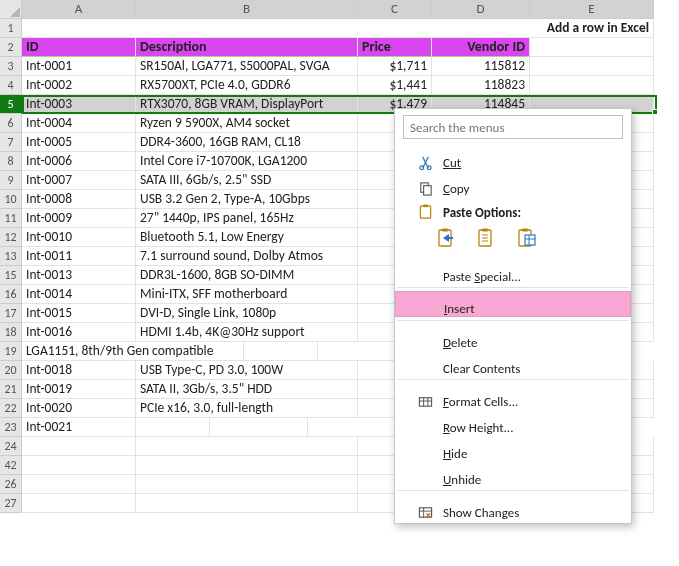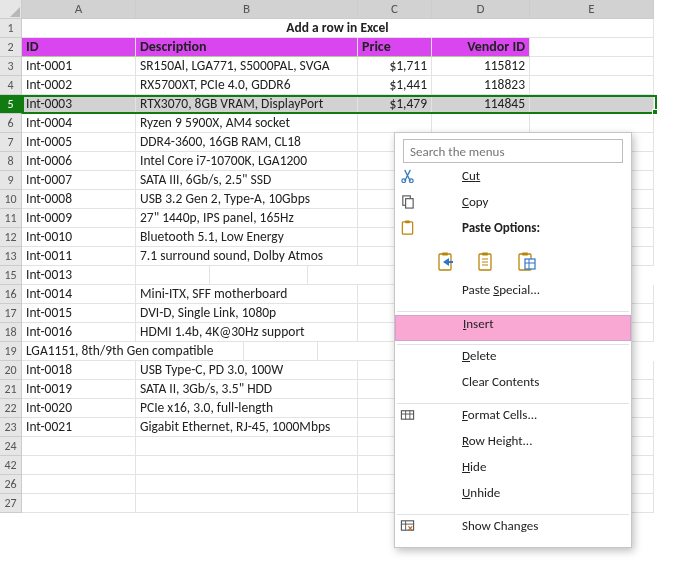--- a/index.html
+++ b/index.html
@@ -128,21 +128,21 @@
     position: absolute;
     right: -3px; bottom: -3px;
     width: 6px; height: 6px;
     background: #107c10;
     border: 1px solid #fff;
   }
   
   .ctxmenu {
     position: absolute;
     left: 394px;
-    top: 132px;
+    top: 108px;
     width: 238px;
     background: #fff;
     border: 1px solid #c6c6c6;
     box-shadow: 2px 3px 8px rgba(0,0,0,0.25);
     z-index: 20;
     font-size: 13px;
     color: #222;
     padding-bottom: 3px;
   }
   .ctxsearch {
@@ -152,24 +152,23 @@
     padding: 0 6px;
     width: calc(100% - 16px);
     font-family: inherit;
     font-size: 13px;
     color: #888;
     background: #fff;
     display: block;
   }
   .mitem {
     display: flex;
-    align-items: flex-start;
+    align-items: flex-end;
     height: 26px;
-    padding: 0 8px 0 2px;
-    gap: 37px;
+    padding: 0 8px 0 20px;
   }
   .mitem.highlight {
     border: 1px solid #d79ecf;
     background: #f9a8d4;
     height: 26px;
     margin: 0 0;
   }
   .micon {
     width: 20px;
     display: inline-flex;
@@ -208,21 +207,21 @@
     <div class="ch selected c-A">A</div>
     <div class="ch selected c-B">B</div>
     <div class="ch selected c-C">C</div>
     <div class="ch selected c-D">D</div>
     <div class="ch selected c-E">E</div>
   </div>
 
   <div class="rows" id="rows-container">
       <div class="row title-row">
         <div class="rowhead">1</div>
-        <div class="cell title-cell" style="width: 632px;">Add a row in Excel</div>
+        <div class="cell title-cell" style="width: 632px; text-align: right;">Add a row in Excel</div>
       </div>
       <div class="row">
         <div class="rowhead">2</div>
         <div class="hdrcell c-A">ID</div>
         <div class="hdrcell c-B">Description</div>
         <div class="hdrcell c-C num" style="text-align: left;">Price</div>
         <div class="hdrcell c-D num" style="">Vendor ID</div>
         <div class="cell c-E"></div>
       </div>
       <div class="row">
@@ -309,20 +308,21 @@
         <div class="rowhead">13</div>
         <div class="cell c-A">Int-0011</div>
         <div class="cell c-B">7.1 surround sound, Dolby Atmos</div>
         <div class="cell c-C num"></div>
         <div class="cell c-D num"></div>
         <div class="cell c-E"></div>
       </div>
       <div class="row">
         <div class="rowhead">15</div>
         <div class="cell c-A">Int-0013</div>
+        <div class="cell c-B">DDR3L-1600, 8GB SO-DIMM</div>
         <div class="cell c-C num"></div>
         <div class="cell c-D num"></div>
         <div class="cell c-E"></div>
       </div>
       <div class="row">
         <div class="rowhead">16</div>
         <div class="cell c-A">Int-0014</div>
         <div class="cell c-B">Mini-ITX, SFF motherboard</div>
         <div class="cell c-C num"></div>
         <div class="cell c-D num"></div>
@@ -371,21 +371,20 @@
         <div class="rowhead">22</div>
         <div class="cell c-A">Int-0020</div>
         <div class="cell c-B">PCIe x16, 3.0, full-length</div>
         <div class="cell c-C num"></div>
         <div class="cell c-D num"></div>
         <div class="cell c-E"></div>
       </div>
       <div class="row">
         <div class="rowhead">23</div>
         <div class="cell c-A">Int-0021</div>
-        <div class="cell c-B">Gigabit Ethernet, RJ-45, 1000Mbps</div>
         <div class="cell c-C num"></div>
         <div class="cell c-D num"></div>
         <div class="cell c-E"></div>
       </div>
       <div class="row">
         <div class="rowhead">24</div>
         <div class="cell c-A"></div>
         <div class="cell c-B"></div>
         <div class="cell c-C"></div>
         <div class="cell c-D"></div>

